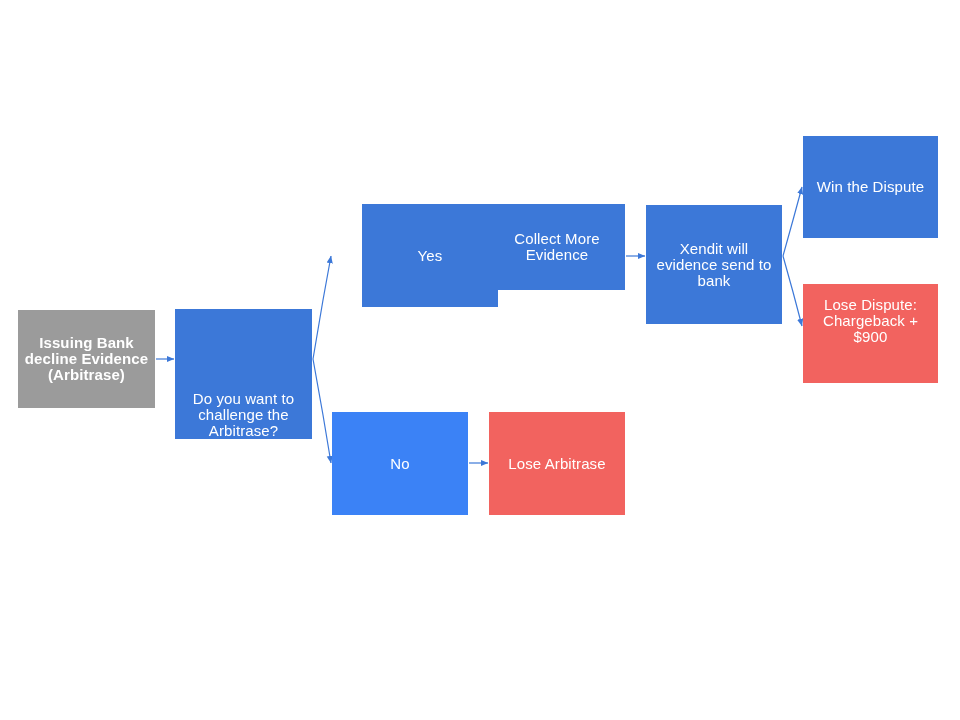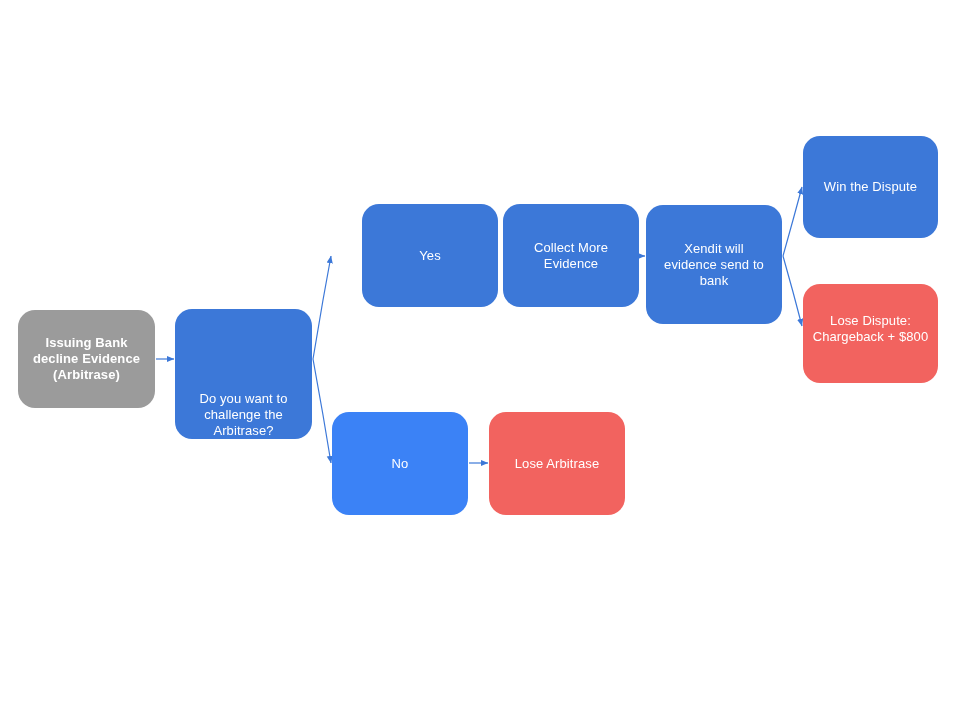--- a/index.html
+++ b/index.html
@@ -29,27 +29,26 @@
     pointer-events: none;
   }
   .node {
     position: absolute;
     box-sizing: border-box;
     display: flex;
     align-items: center;
     justify-content: center;
     text-align: center;
     color: #ffffff;
-    font-size: 13px;
+    font-size: 15px;
     line-height: 16px;
     font-family: "Liberation Sans", sans-serif;
     letter-spacing: 0.1px;
     padding: 0 6px;
     white-space: pre-line;
-    border-radius: 17px;
   }
   .node-label {
     display: block;
     width: 100%;
     white-space: pre-line;
   }
   
   .node.align-lower {
     align-items: flex-end;
     padding-bottom: 38px;
@@ -87,38 +86,38 @@
   <div class="node" style="left: 175px; top: 309px; width: 137px; height: 130px; background: rgb(60, 120, 216); color: rgb(255, 255, 255); align-items: flex-end;">
     <span class="node-label">Do you want to
 challenge the
 Arbitrase?</span>
   </div>
 
   <div class="node" style="left: 332px; top: 204px; width: 136px; height: 103px; background: rgb(60, 120, 216); color: rgb(255, 255, 255); margin-left: 30px;">
     <span class="node-label">Yes</span>
   </div>
 
-  <div class="node" style="left: 503px; top: 204px; width: 136px; height: 103px; background: rgb(60, 120, 216); color: rgb(255, 255, 255);">
+  <div class="node" style="left: 489px; top: 204px; width: 136px; height: 86px; background: rgb(60, 120, 216); color: rgb(255, 255, 255);">
     <span class="node-label">Collect More
 Evidence</span>
   </div>
 
   <div class="node" style="left: 646px; top: 205px; width: 136px; height: 119px; background: rgb(60, 120, 216); color: rgb(255, 255, 255);">
     <span class="node-label">Xendit will
 evidence send to
 bank</span>
   </div>
 
   <div class="node" style="left: 803px; top: 136px; width: 135px; height: 102px; background: rgb(60, 120, 216); color: rgb(255, 255, 255);">
     <span class="node-label">Win the Dispute</span>
   </div>
 
   <div class="node align-lower" style="left: 803px; top: 284px; width: 135px; height: 99px; background: rgb(242, 99, 95); color: rgb(255, 255, 255);">
     <span class="node-label">Lose Dispute:
-Chargeback + $800</span>
+Chargeback + $900</span>
   </div>
 
   <div class="node" style="left: 332px; top: 412px; width: 136px; height: 103px; background: #3b82f6; color: rgb(255, 255, 255);">
     <span class="node-label">No</span>
   </div>
 
   <div class="node" style="left: 489px; top: 412px; width: 136px; height: 103px; background: rgb(242, 99, 95); color: rgb(255, 255, 255);">
     <span class="node-label">Lose Arbitrase</span>
   </div>
 

